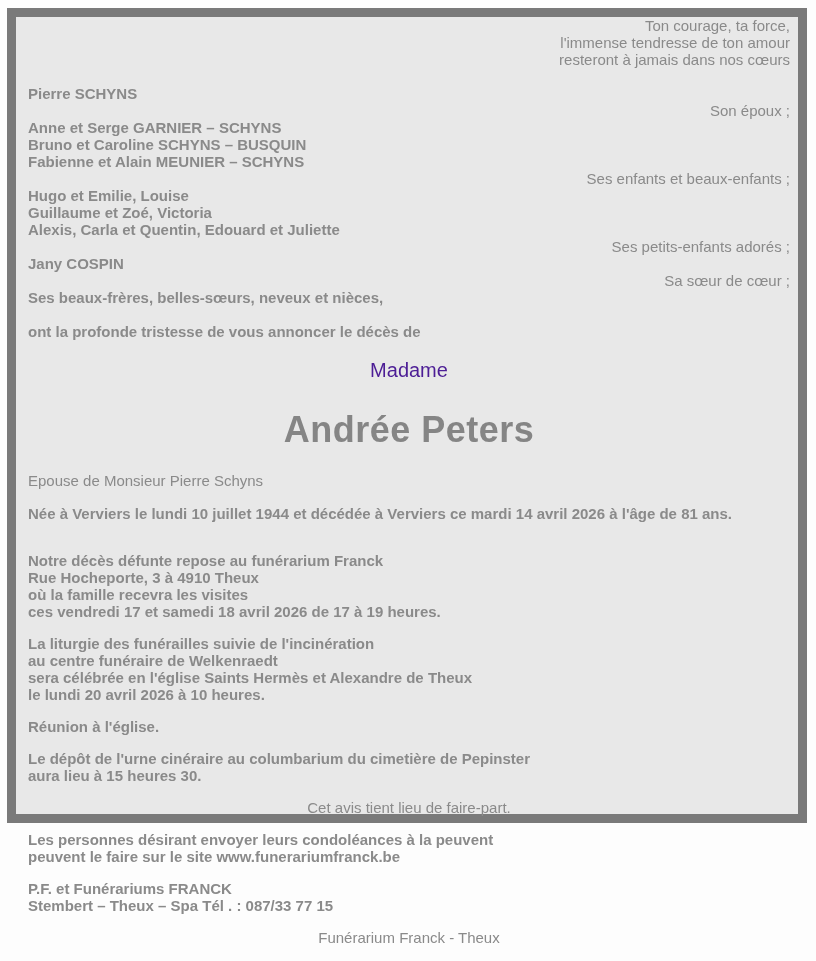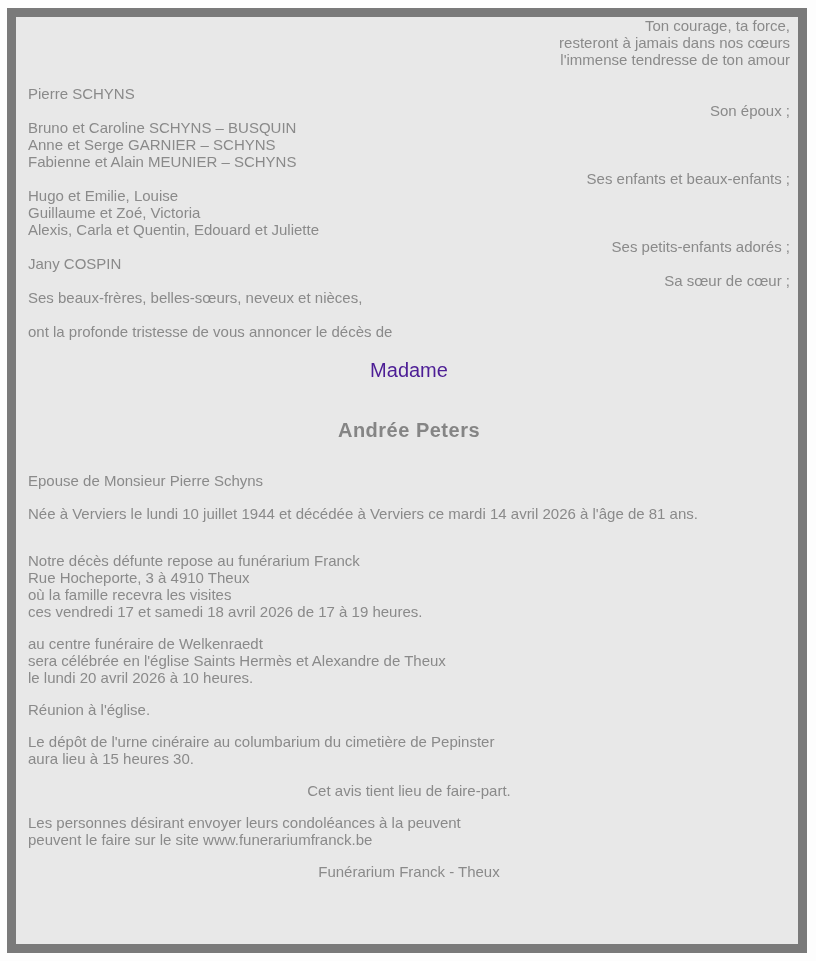--- a/index.html
+++ b/index.html
@@ -8,76 +8,76 @@
     background: #fdfdfd;
     width: 816px;
     height: 961px;
     overflow: hidden;
   }
   .card {
     position: absolute;
     left: 7px;
     top: 8px;
     width: 800px;
-    height: 945px;
+    height: 815px;
     box-sizing: border-box;
     border: 9px solid #7a7a7a;
     background: #e8e8e8;
     font-family: "Liberation Sans", "DejaVu Sans", sans-serif;
     color: #8a8a8a;
     padding: 0 8px 0 12px;
   }
   .line {
     font-size: 15px;
     line-height: 17px;
     white-space: pre;
   }
-  .al { text-align: left; }
+  .al { text-align: left; font-weight: bold; }
   .ar { text-align: right; }
   .ac { text-align: center; }
   .sp { height: 17px; }
   .announce { margin-bottom: 18px; }
   .title-line {
     font-size: 20px;
     line-height: 24px;
     text-align: center;
     margin-bottom: 30px;
     color: #4c1d95;
   }
   .name-line {
-    font-size: 20px;
+    font-size: 36px;
     line-height: 36px;
     font-weight: bold;
     text-align: center;
     margin-bottom: 24px;
     color: #858585;
     letter-spacing: 0.5px;
   }
   .subtitle-line { margin-bottom: 16px; }
   .dates-line { margin-bottom: 30px; }
   .para { margin-bottom: 15px; }
 </style>
 </head>
 <body>
 
 <div class="card">
 
   <div>
     <div class="line ar">Ton courage, ta force,</div>
+    <div class="line ar">l'immense tendresse de ton amour</div>
     <div class="line ar">resteront à jamais dans nos cœurs</div>
-    <div class="line ar">l'immense tendresse de ton amour</div>
   </div>
 
   <div class="sp"></div>
 
   <div>
     <div class="line al">Pierre SCHYNS</div>
     <div class="line ar">Son époux ;</div>
+    <div class="line al">Anne et Serge GARNIER – SCHYNS</div>
     <div class="line al">Bruno et Caroline SCHYNS – BUSQUIN</div>
-    <div class="line al">Anne et Serge GARNIER – SCHYNS</div>
     <div class="line al">Fabienne et Alain MEUNIER – SCHYNS</div>
     <div class="line ar">Ses enfants et beaux-enfants ;</div>
     <div class="line al">Hugo et Emilie, Louise</div>
     <div class="line al">Guillaume et Zoé, Victoria</div>
     <div class="line al">Alexis, Carla et Quentin, Edouard et Juliette</div>
     <div class="line ar">Ses petits-enfants adorés ;</div>
     <div class="line al">Jany COSPIN</div>
     <div class="line ar">Sa sœur de cœur ;</div>
     <div class="line al">Ses beaux-frères, belles-sœurs, neveux et nièces,</div>
   </div>
@@ -92,20 +92,21 @@
   <div class="line al dates-line">Née à Verviers le lundi 10 juillet 1944 et décédée à Verviers ce mardi 14 avril 2026 à l'âge de 81 ans.</div>
 
   <div class="para">
     <div class="line al">Notre décès défunte repose au funérarium Franck</div>
     <div class="line al">Rue Hocheporte, 3 à 4910 Theux</div>
     <div class="line al">où la famille recevra les visites</div>
     <div class="line al">ces vendredi 17 et samedi 18 avril 2026 de 17 à 19 heures.</div>
   </div>
 
   <div class="para">
+    <div class="line al">La liturgie des funérailles suivie de l'incinération</div>
     <div class="line al">au centre funéraire de Welkenraedt</div>
     <div class="line al">sera célébrée en l'église Saints Hermès et Alexandre de Theux</div>
     <div class="line al">le lundi 20 avril 2026 à 10 heures.</div>
   </div>
 
   <div class="para">
     <div class="line al">Réunion à l'église.</div>
   </div>
 
   <div class="para">
@@ -115,16 +116,20 @@
 
   <div class="para">
     <div class="line ac">Cet avis tient lieu de faire-part.</div>
   </div>
 
   <div class="para">
     <div class="line al">Les personnes désirant envoyer leurs condoléances à la peuvent</div>
     <div class="line al">peuvent le faire sur le site www.funerariumfranck.be</div>
   </div>
 
+  <div class="para">
+    <div class="line al">P.F. et Funérariums FRANCK</div>
+    <div class="line al">Stembert – Theux – Spa Tél . : 087/33 77 15</div>
+  </div>
 
   <div class="line ac">Funérarium Franck - Theux</div>
 
 </div>
 
 </body></html>

